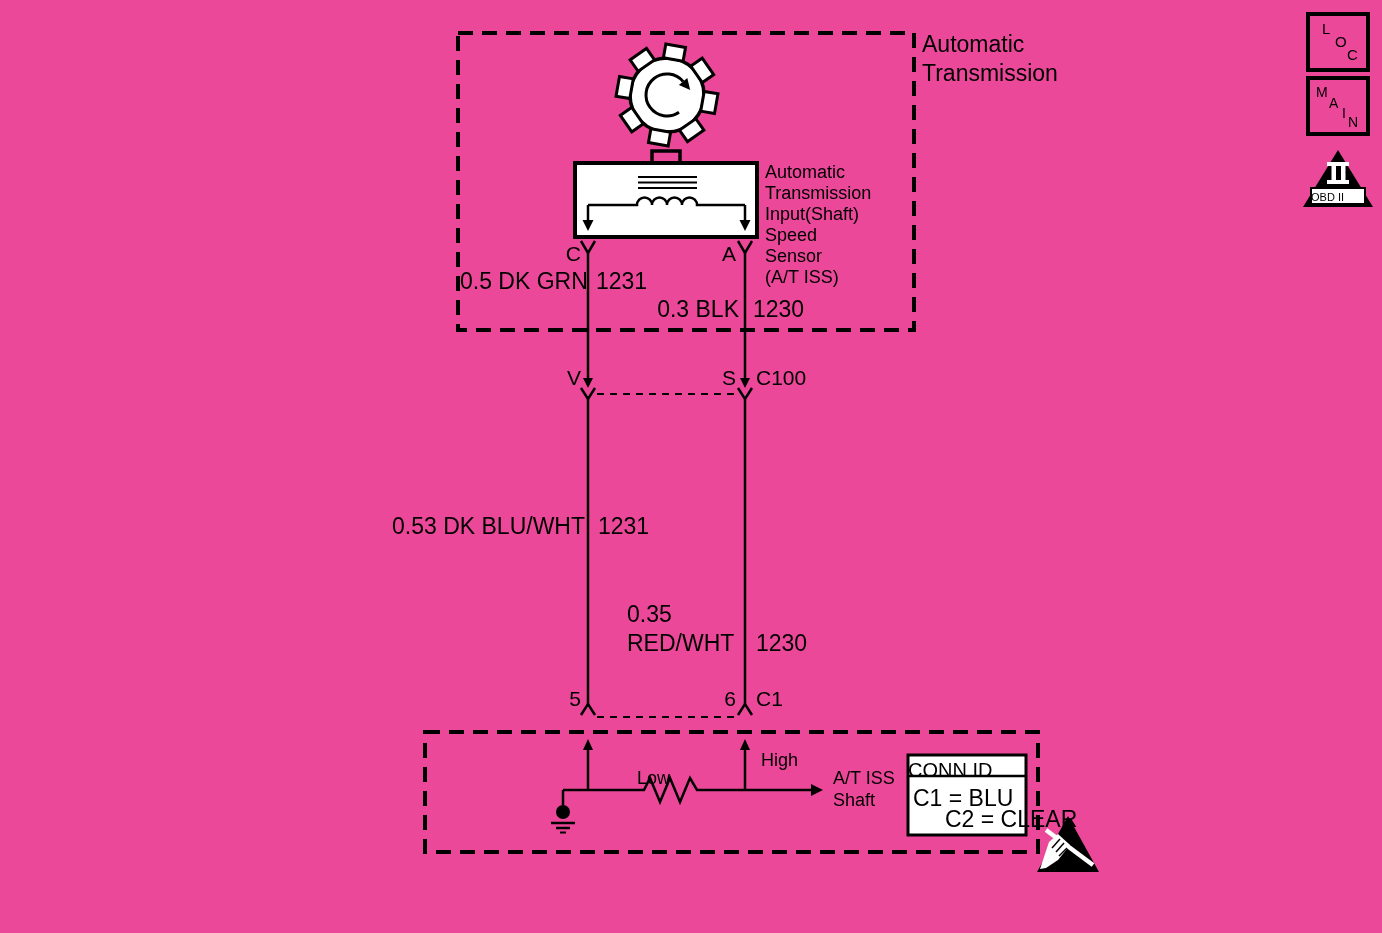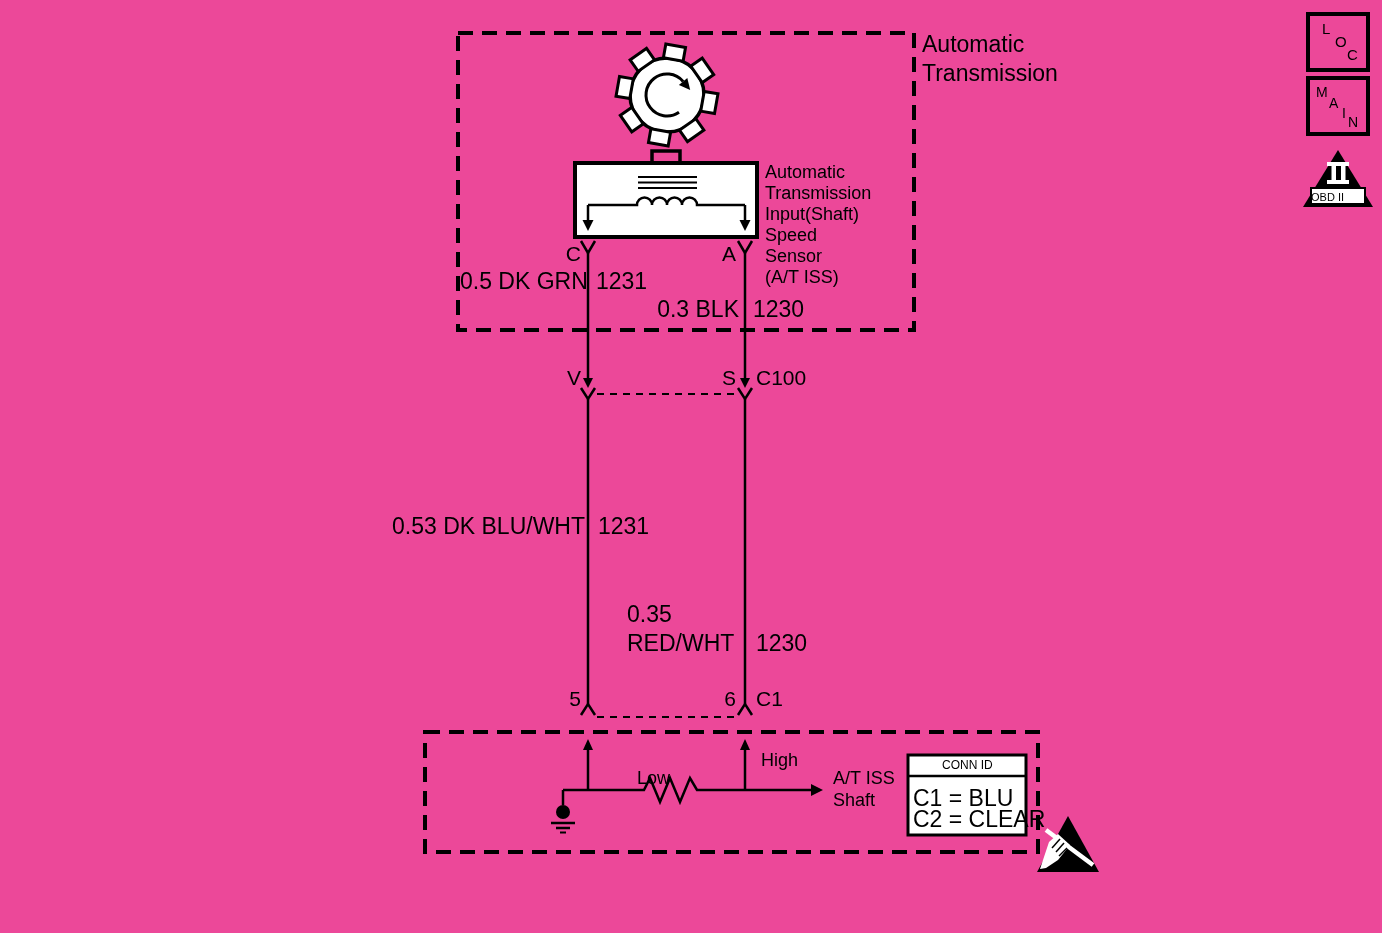--- a/index.html
+++ b/index.html
@@ -4,21 +4,21 @@
 <style>
   html,body{margin:0;padding:0;background:#fff;}
   #canvas{position:relative;width:1382px;height:933px;background:#ec4899;overflow:hidden;
           font-family:"Liberation Sans","DejaVu Sans",sans-serif;color:#000;}
   #linework{position:absolute;left:0;top:0;}
   .t{position:absolute;white-space:nowrap;color:#000;line-height:1.2;}
   .ra{text-align:right;}
   .s15{font-size:15px;}
   .s14{font-size:14px;}
   .s11{font-size:11px;line-height:14px;}
-  .s16{font-size:12px;padding-left:34px;}
+  .s16{font-size:20px;}
   .s17{font-size:23px;}
   .s18{font-size:18px;line-height:21px;}
   .s21{font-size:21px;}
   .s23{font-size:23px;line-height:29px;}
   .lh22{line-height:22px;}
   .ctr{text-align:left;}
   .icon-letter{position:absolute;font-weight:400;}
 </style>
 </head>
 <body>
@@ -194,21 +194,21 @@
   <div class="t s18" style="left:601px;top:768px;margin-left:36px;">Low</div>
   <div class="t s18" style="left:761px;top:750px;">High</div>
 
   <div class="t s18 lh22" style="left:833px;top:767px;">
     <div>A/T ISS</div>
     <div>Shaft</div>
   </div>
 
   <div class="t s16 ctr" style="left:908px;top:758px;width:118px;">CONN ID</div>
   <div class="t s17" style="left:913px;top:785px;">C1 = BLU</div>
-  <div class="t s17" style="left:913px;top:806px;">C2 = CLEAR</div>
+  <div class="t s17" style="left:945px;top:806px;">C2 = CLEAR</div>
 
 
   <span class="icon-letter s15" style="left:1322px;top:20px;">L</span>
   <span class="icon-letter s15" style="left:1335px;top:33px;">O</span>
   <span class="icon-letter s15" style="left:1347px;top:46px;">C</span>
 
   <span class="icon-letter s14" style="left:1316px;top:84px;">M</span>
   <span class="icon-letter s14" style="left:1329px;top:95px;">A</span>
   <span class="icon-letter s14" style="left:1342px;top:105px;">I</span>
   <span class="icon-letter s14" style="left:1348px;top:114px;">N</span>

